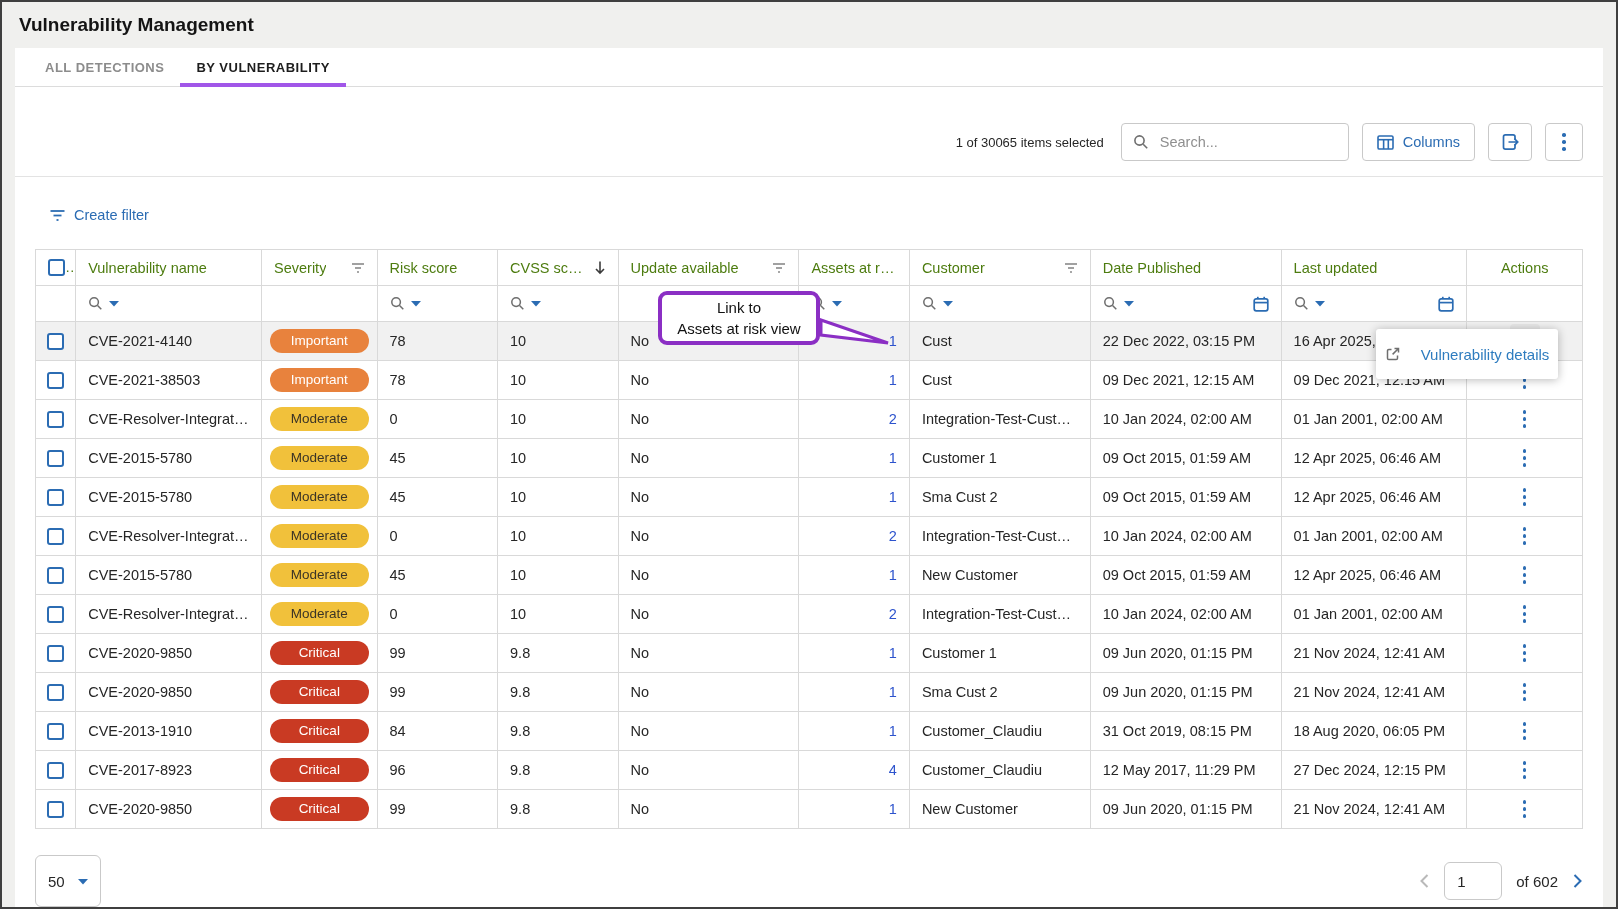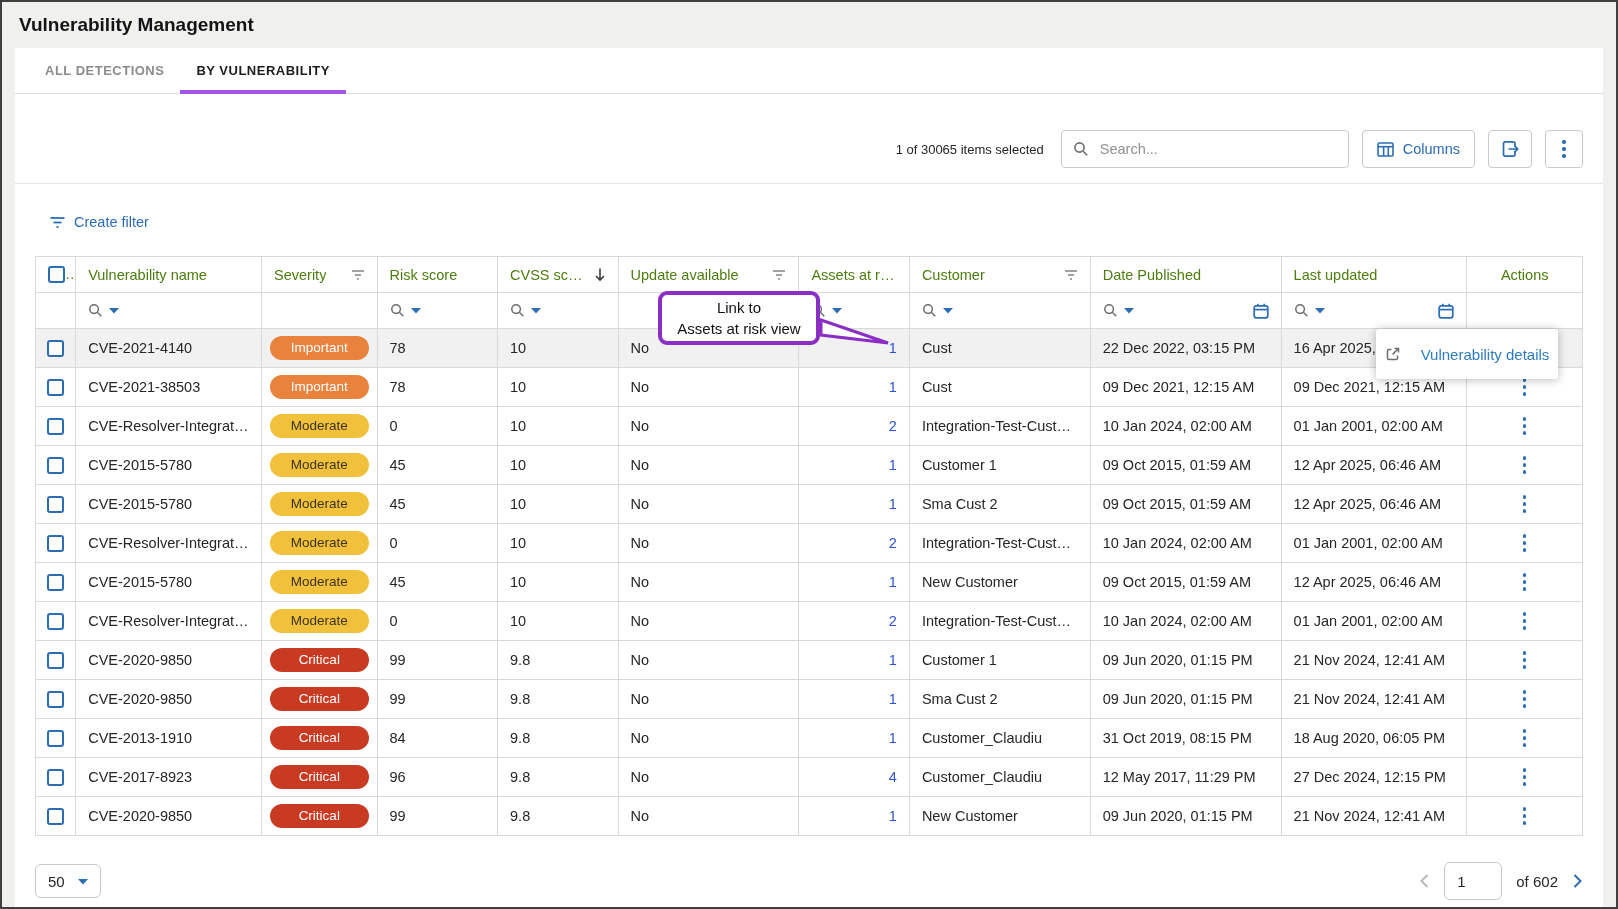--- a/index.html
+++ b/index.html
@@ -18,21 +18,21 @@
   .tab { display:flex; align-items:center; padding:0 16px; font-size:13px; font-weight:700;
          letter-spacing:.5px; color:#8c8c8c; position:relative; cursor:pointer; }
   .tab.active { color:#1d1d1d; }
   .tab.active::after { content:""; position:absolute; left:0; right:0; bottom:-1px; height:4px;
          background:var(--purple,#a156e8); }
 
   
   .toolbar { display:flex; justify-content:flex-end; align-items:center; gap:13px;
              padding:20px 20px 15px; border-bottom:1px solid #e3e3e3; }
   .selected-count { font-size:13px; color:#262626; margin-right:4px; }
-  .search-box { width:288px; height:38px; border:1px solid #c9c9c9; border-radius:4px;
+  .search-box { width:228px; height:38px; border:1px solid #c9c9c9; border-radius:4px;
                 display:flex; gap:9px; padding:0 11px; background:#fff; }
   .search-box input { border:0; outline:0; flex:1; font-size:14.5px; color:#333; font-family:inherit; min-width:0; }
   ::placeholder { color:#8f8f8f; }
   .btn { height:38px; border:1px solid #c9c9c9; border-radius:4px; background:#fff; display:flex;
          align-items:center; gap:9px; padding:0 14px; font-size:14.5px; color:var(--blue,#2b6cb3); cursor:pointer; }
   .icon-btn { justify-content:center; padding:0; }
   .icon-btn.export { width:44px; }
   .icon-btn.kebab-top { width:38px; }
 
   .create-filter { display:flex; align-items:center; gap:9px; color:var(--blue,#2b6cb3); font-size:14.5px;
@@ -61,21 +61,21 @@
   .num-link { color:var(--link,#2d53cd); text-decoration:none; cursor:pointer; }
   .kebab { display:flex; flex-direction:column; gap:3.5px; align-items:center; justify-content:center;
            width:30px; height:34px; margin:0 auto; border-radius:4px; cursor:pointer; }
   .kebab.active { background:#e7e7e7; }
   .kebab i { width:3.5px; height:3.5px; border-radius:50%; background:var(--blue,#2b6cb3); }
   .filter-flex { display:flex; align-items:center; gap:7px; }
   .i { display:inline-flex; align-items:center; }
 
   
   .pagination { display:flex; justify-content:space-between; align-items:center; padding:10px 20px 0; }
-  .page-size { width:66px; height:34px; border:1px solid #c9c9c9; border-radius:6px; display:flex;
+  .page-size { width:66px; height:52px; border:1px solid #c9c9c9; border-radius:6px; display:flex;
                align-items:center; justify-content:space-between; padding:0 12px; font-size:15px;
                color:#262626; background:#fff; cursor:pointer; }
   .pager { display:flex; align-items:center; gap:14px; }
   .page-input { width:58px; height:38px; border:1px solid #c9c9c9; border-radius:6px; font-size:15px;
                 color:#262626; padding:0 12px; font-family:inherit; }
   .of-total { font-size:15px; color:#262626; }
   .chev { display:inline-flex; align-items:center; cursor:pointer; }
 
   
   .callout { position:absolute; left:656px; top:289px; width:162px; background:#fff;

